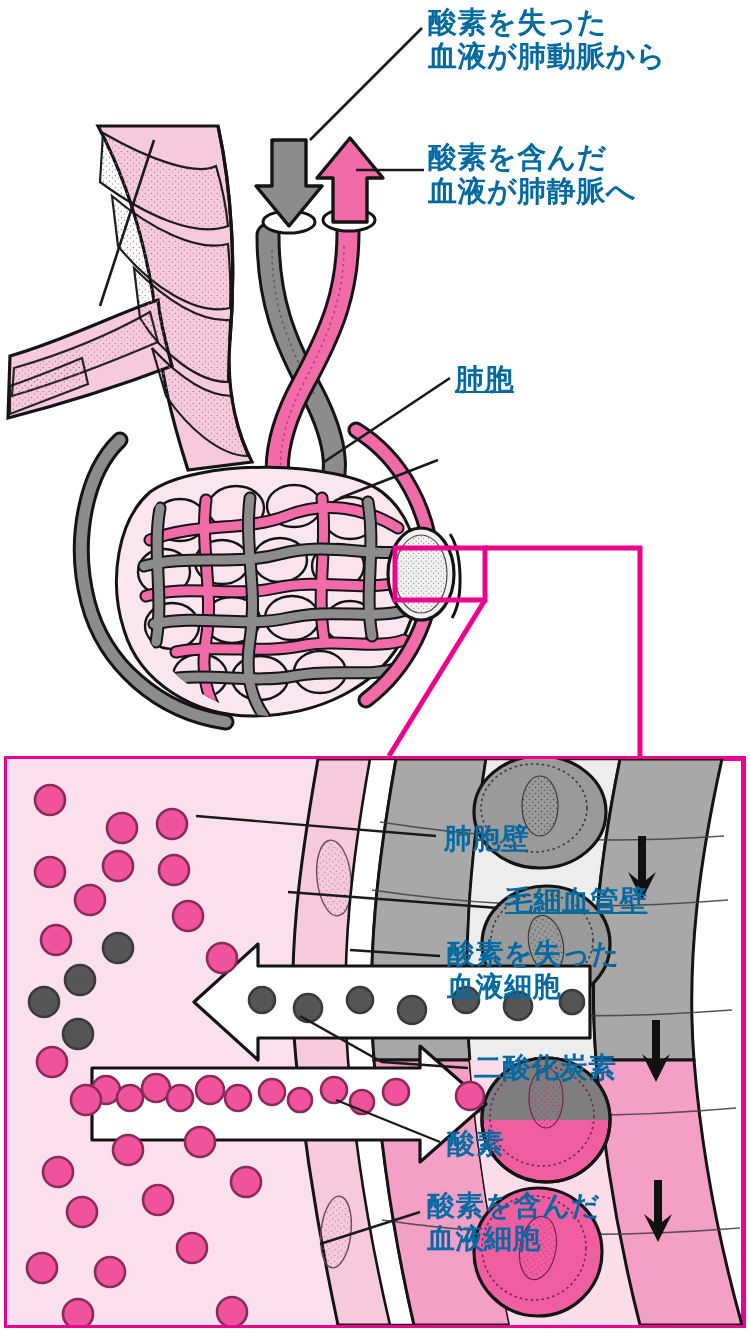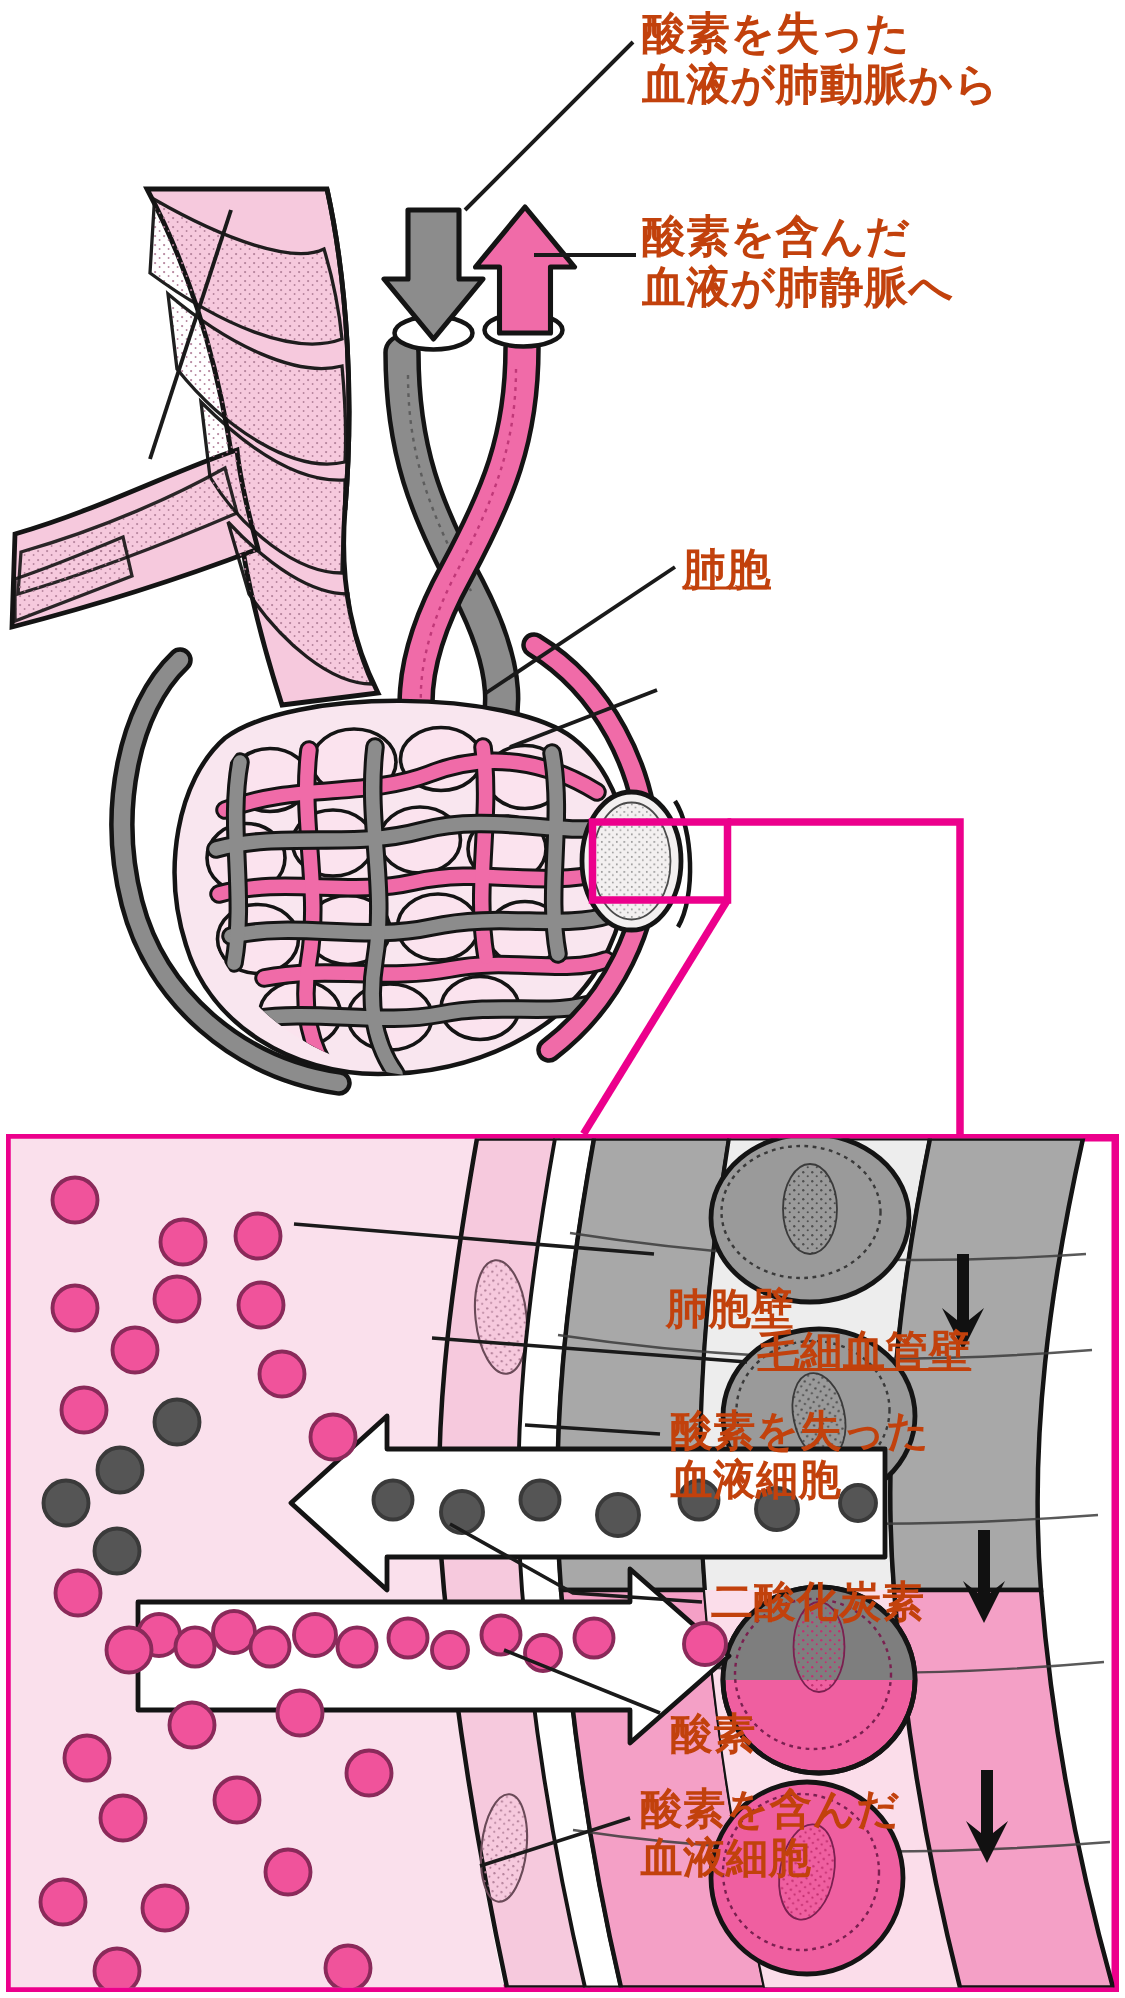--- a/index.html
+++ b/index.html
@@ -8,21 +8,21 @@
     width:750px;height:1332px;
     font-family:"DejaVu Sans","Liberation Sans",sans-serif;
     overflow:hidden;position:relative;
   }
   #stage{position:relative;width:750px;height:1332px;background:#fff;}
   #stage > svg{position:absolute;left:0;top:0;}
   .lbl{
     position:absolute;
     font-family:"DejaVu Sans","Liberation Sans",sans-serif;
     font-weight:700;
-    color:#c2410c;
+    color:#0369a1;
     line-height:1.18;
     white-space:pre;
     letter-spacing:0.5px;
   }
   .lbl-upper{font-size:29px;}
   .lbl-lower{font-size:28px;}
 </style>
 </head>
 <body>
 
@@ -358,27 +358,27 @@
 
 <div class="lbl lbl-upper" style="left:428px; top:5px;">酸素を失った
 血液が肺動脈から</div>
 
 <div class="lbl lbl-upper" style="left:428px; top:140px;">酸素を含んだ
 血液が肺静脈へ</div>
 
 <div class="lbl lbl-upper" style="left:455px; top:362px;text-decoration:underline;">肺胞</div>
 
 
-<div class="lbl lbl-lower" style="left:444px; top:856px;text-align:right;">肺胞壁</div>
+<div class="lbl lbl-lower" style="left:444px; top:822px;text-align:right;">肺胞壁</div>
 
 <div class="lbl lbl-lower" style="left:505px; top:884px;text-decoration:underline;">毛細血管壁</div>
 
 <div class="lbl lbl-lower" style="left:447px; top:937px;">酸素を失った
 血液細胞</div>
 
 <div class="lbl lbl-lower" style="left:474px; top:1051px;">二酸化炭素</div>
 
-<div class="lbl lbl-lower" style="left:447px; top:1127px;margin-top:12px;">酸素</div>
+<div class="lbl lbl-lower" style="left:447px; top:1127px;">酸素</div>
 
 <div class="lbl lbl-lower" style="left:427px; top:1189px;">酸素を含んだ
 血液細胞</div>
 
 </div>
 
 </body></html>

